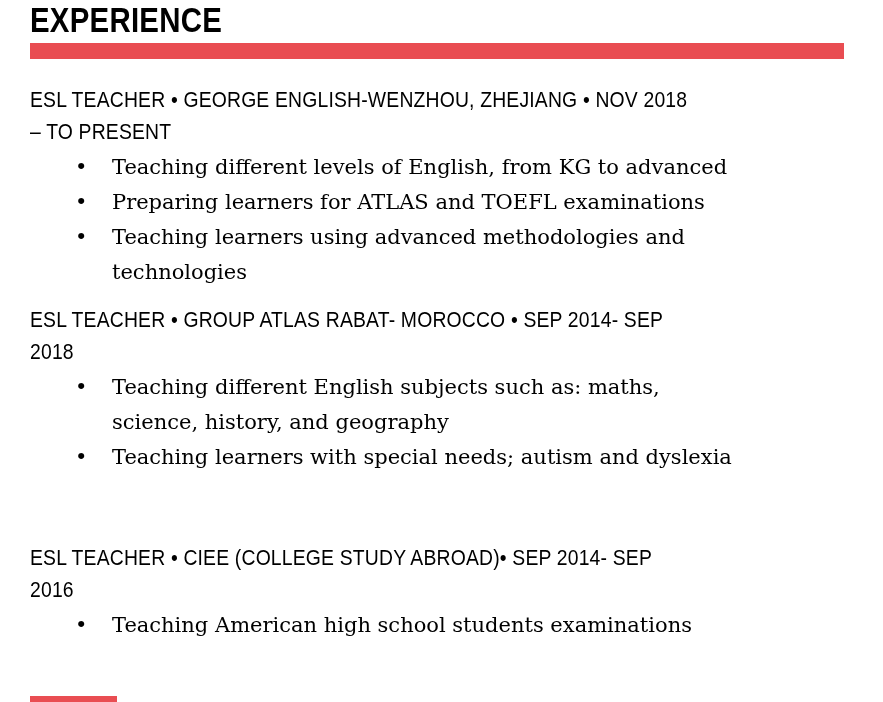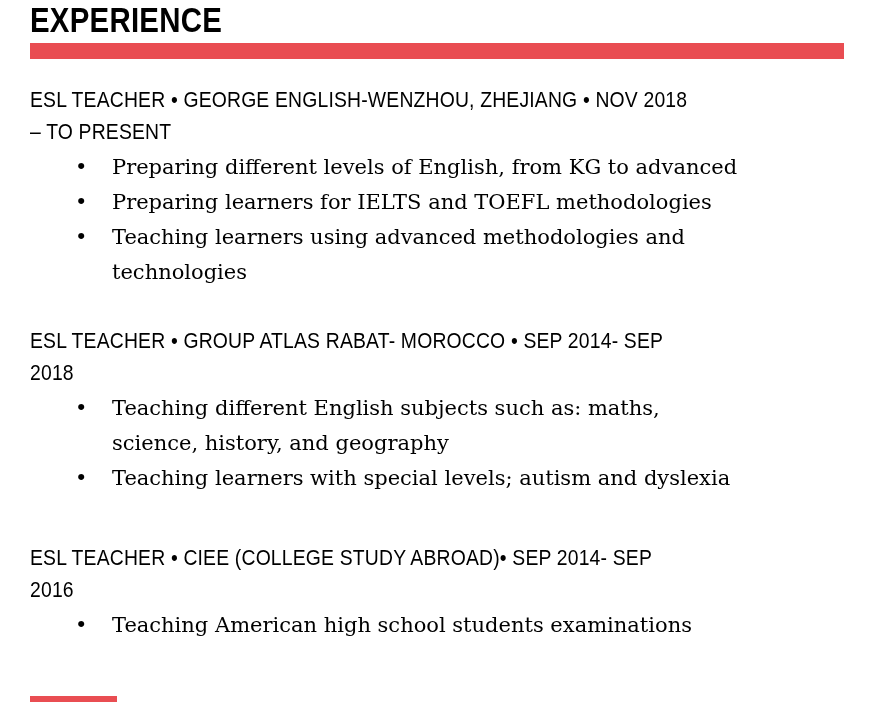--- a/index.html
+++ b/index.html
@@ -104,48 +104,48 @@
   <div class="accent-bar" style="background: rgb(233, 77, 82);"></div>
 
   <section class="entry" style="top:84px">
     <div class="entry-title">
       <div class="line">ESL TEACHER • GEORGE ENGLISH-WENZHOU, ZHEJIANG • NOV 2018</div>
       <div class="line">– TO PRESENT</div>
     </div>
     <ul class="bullets">
       <li>
         <span class="dot">•</span>
-        <span class="btext">Preparing different levels of English, from KG to advanced</span>
+        <span class="btext">Teaching different levels of English, from KG to advanced</span>
       </li>
       <li>
         <span class="dot">•</span>
-        <span class="btext">Preparing learners for IELTS and TOEFL methodologies</span>
+        <span class="btext">Preparing learners for ATLAS and TOEFL examinations</span>
       </li>
       <li>
         <span class="dot">•</span>
         <span class="btext">Teaching learners using advanced methodologies and
 technologies</span>
       </li>
     </ul>
   </section>
 
-  <section class="entry" style="top:325px">
+  <section class="entry" style="top:304px">
     <div class="entry-title">
       <div class="line">ESL TEACHER • GROUP ATLAS RABAT- MOROCCO • SEP 2014- SEP</div>
       <div class="line">2018</div>
     </div>
     <ul class="bullets">
       <li>
         <span class="dot">•</span>
         <span class="btext">Teaching different English subjects such as: maths,
 science, history, and geography</span>
       </li>
       <li>
         <span class="dot">•</span>
-        <span class="btext">Teaching learners with special levels; autism and dyslexia</span>
+        <span class="btext">Teaching learners with special needs; autism and dyslexia</span>
       </li>
     </ul>
   </section>
 
   <section class="entry" style="top:542px">
     <div class="entry-title">
       <div class="line">ESL TEACHER • CIEE (COLLEGE STUDY ABROAD)• SEP 2014- SEP</div>
       <div class="line">2016</div>
     </div>
     <ul class="bullets">

